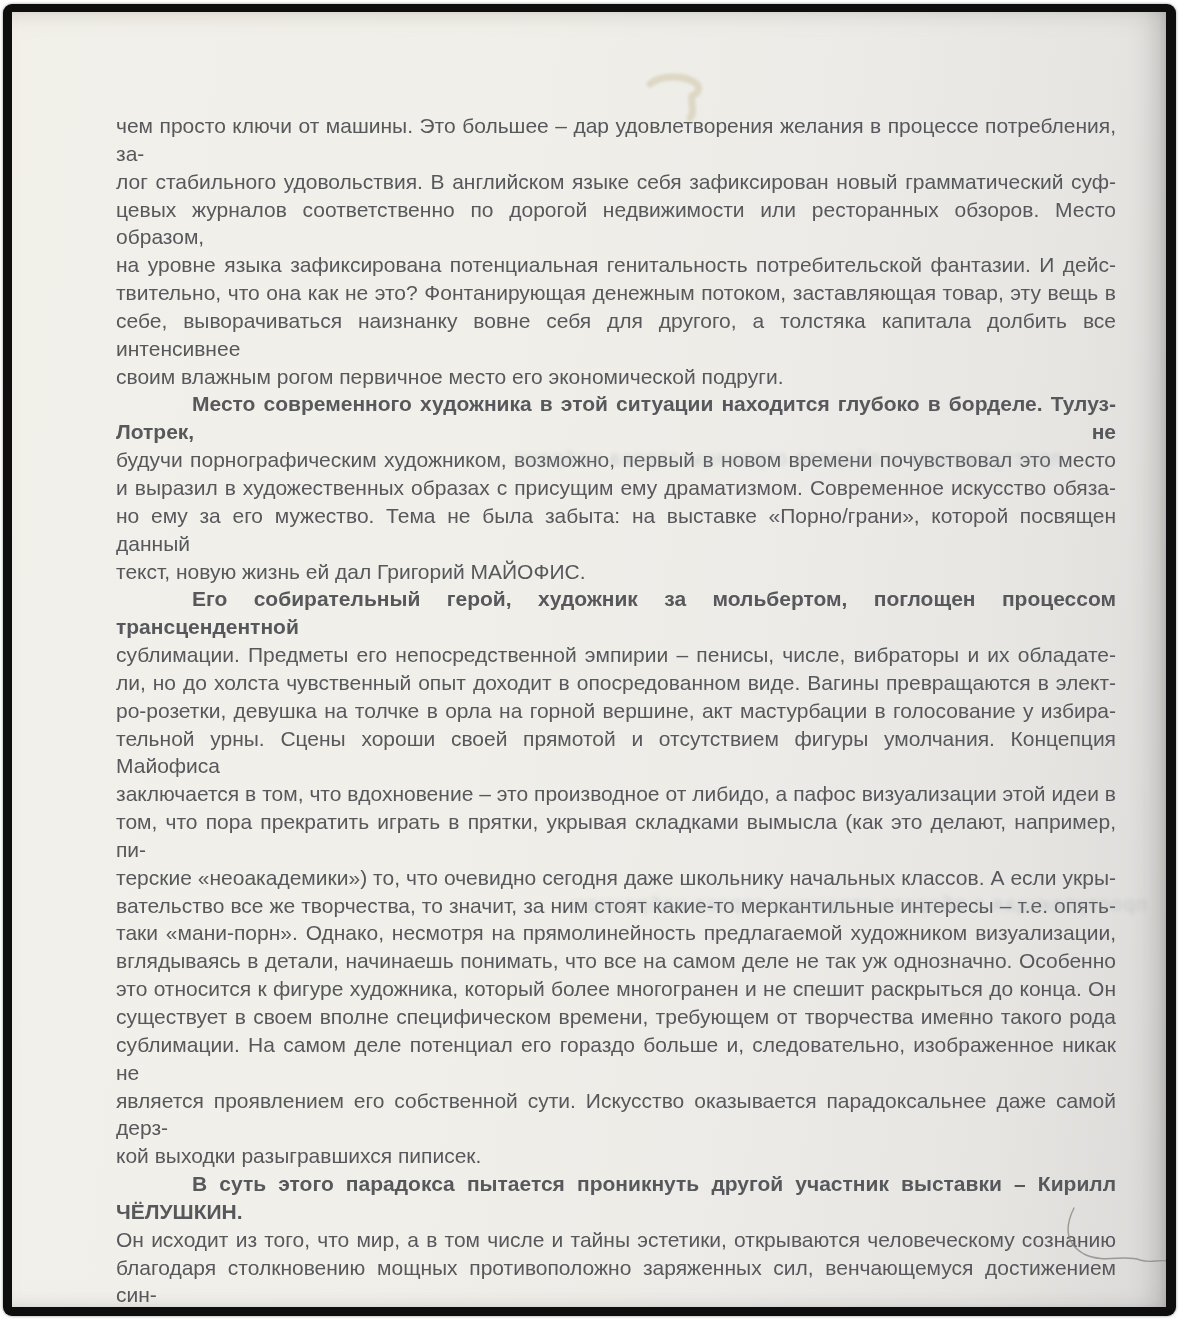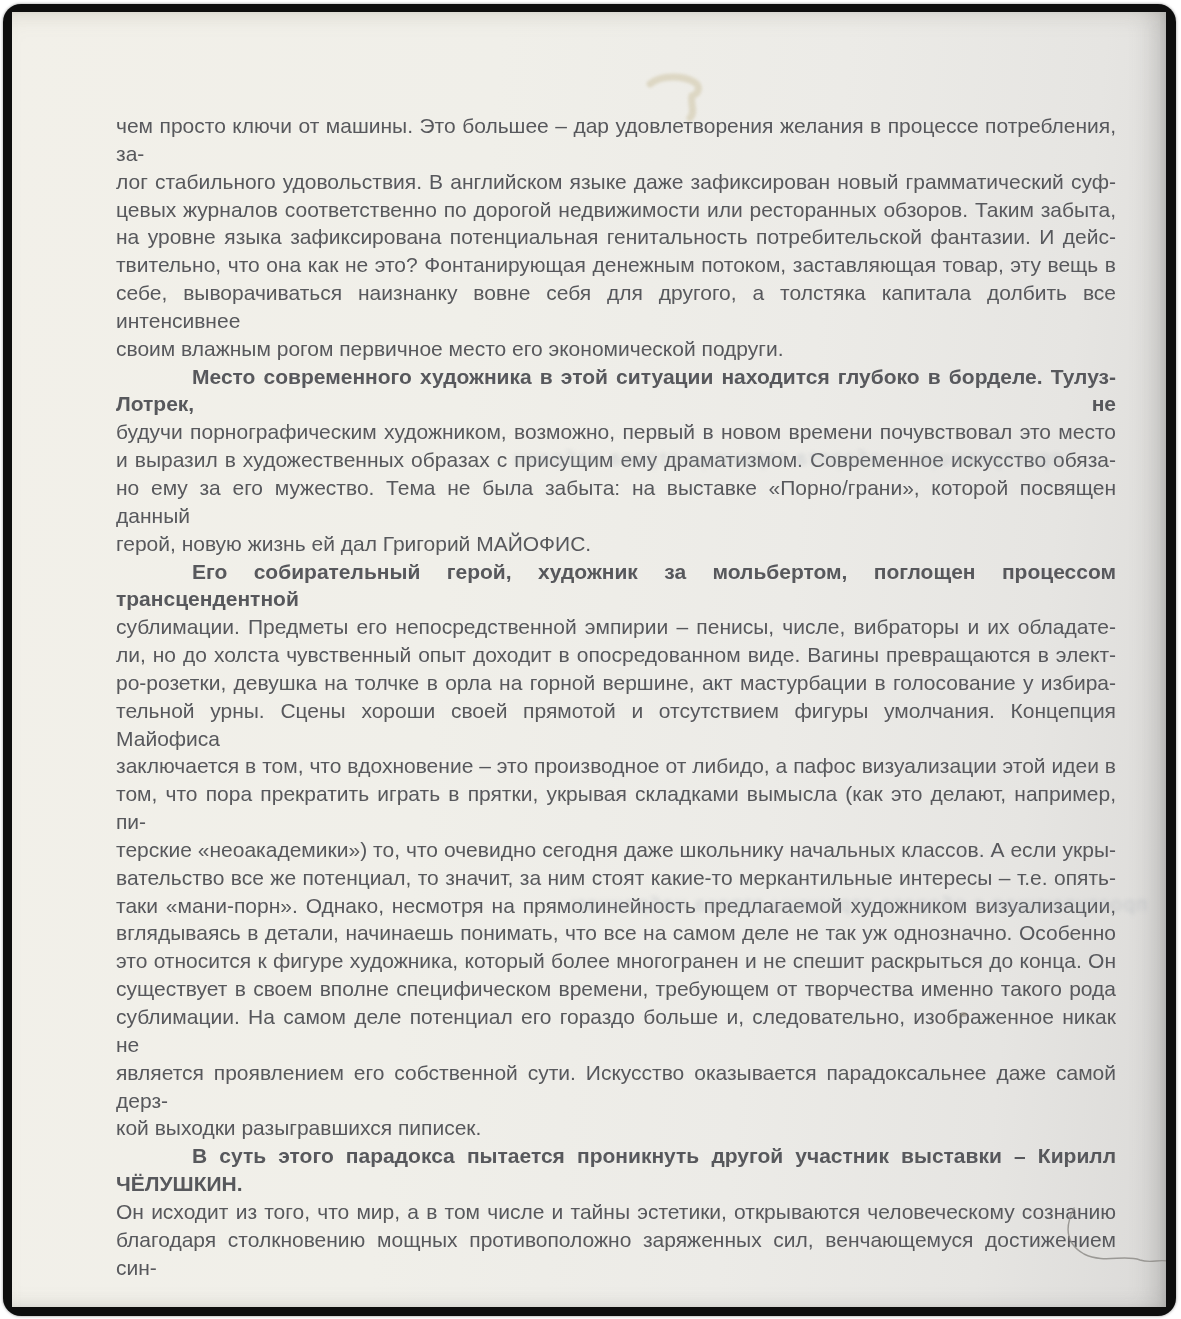--- a/index.html
+++ b/index.html
@@ -6,21 +6,21 @@
   body{
     width:1181px;height:1319px;position:relative;overflow:hidden;
     background:#ffffff;
     font-family:"Liberation Sans","DejaVu Sans",sans-serif;
   }
   .scan{position:absolute;inset:0;}
   
   .frame{
     position:absolute;left:3px;top:4px;right:5px;bottom:3px;
     background:var(--frame-color,#0e0e0e);
-    border-radius:18px;
+    border-radius:9px;
     box-shadow:0 0 3px rgba(0,0,0,.45);
   }
   
   .page{
     position:absolute;left:9px;top:8px;right:10px;bottom:9px;
     background:linear-gradient(96deg,
       var(--page-left,#f2f0e9) 0%,
       #f0efe9 38%,
       #ecebe7 65%,
       #e6e5e2 85%,
@@ -69,44 +69,44 @@
 </head>
 <body style="--text-color: #57585c; --frame-color: #0e0e0e; --page-left: #f2f0e9; --page-right: #dbdad8;">
 
 <div class="scan">
   <div class="frame">
     <div class="page">
 
       <div class="textblock" id="textblock">
           <div class="para">
             <div class="line">чем просто ключи от машины. Это большее – дар удовлетворения желания в процессе потребления, за-</div>
-            <div class="line">лог стабильного удовольствия. В английском языке даже зафиксирован новый грамматический суф-</div>
-            <div class="line">цевых журналов соответственно по дорогой недвижимости или ресторанных обзоров. Таким забыта,</div>
+            <div class="line">лог стабильного удовольствия. В английском языке себя зафиксирован новый грамматический суф-</div>
+            <div class="line">цевых журналов соответственно по дорогой недвижимости или ресторанных обзоров. Место образом,</div>
             <div class="line">на уровне языка зафиксирована потенциальная генитальность потребительской фантазии. И дейс-</div>
             <div class="line">твительно, что она как не это? Фонтанирующая денежным потоком, заставляющая товар, эту вещь в</div>
             <div class="line">себе, выворачиваться наизнанку вовне себя для другого, а толстяка капитала долбить все интенсивнее</div>
             <div class="line no-just">своим влажным рогом первичное место его экономической подруги.</div>
           </div>
           <div class="para indent">
             <div class="line">Место современного художника в этой ситуации находится глубоко в борделе. Тулуз-Лотрек, не</div>
             <div class="line">будучи порнографическим художником, возможно, первый в новом времени почувствовал это место</div>
             <div class="line">и выразил в художественных образах с присущим ему драматизмом. Современное искусство обяза-</div>
             <div class="line">но ему за его мужество. Тема не была забыта:  на выставке «Порно/грани», которой посвящен данный</div>
-            <div class="line no-just">герой, новую жизнь ей дал Григорий МАЙОФИС.</div>
+            <div class="line no-just">текст, новую жизнь ей дал Григорий МАЙОФИС.</div>
           </div>
           <div class="para indent">
             <div class="line">Его собирательный герой, художник за мольбертом, поглощен процессом трансцендентной</div>
             <div class="line">сублимации. Предметы его непосредственной эмпирии – пенисы, числе, вибраторы и их обладате-</div>
             <div class="line">ли, но до холста чувственный опыт доходит в опосредованном виде. Вагины превращаются в элект-</div>
             <div class="line">ро-розетки, девушка на толчке в орла на горной вершине, акт мастурбации в голосование у избира-</div>
             <div class="line">тельной урны. Сцены хороши своей прямотой и отсутствием фигуры умолчания. Концепция Майофиса</div>
             <div class="line">заключается в том, что вдохновение – это производное от либидо, а пафос визуализации этой идеи в</div>
             <div class="line">том, что пора прекратить играть в прятки, укрывая складками вымысла (как это делают, например, пи-</div>
             <div class="line">терские «неоакадемики») то, что очевидно сегодня даже школьнику начальных классов.  А если укры-</div>
-            <div class="line">вательство все же потенциал, то значит, за ним стоят какие-то меркантильные интересы – т.е. опять-</div>
+            <div class="line">вательство все же творчества, то значит, за ним стоят какие-то меркантильные интересы – т.е. опять-</div>
             <div class="line">таки «мани-порн». Однако, несмотря на прямолинейность предлагаемой художником визуализации,</div>
             <div class="line">вглядываясь в детали, начинаешь понимать, что все на самом деле не так уж однозначно. Особенно</div>
             <div class="line">это относится к фигуре художника, который более многогранен и не спешит раскрыться до конца. Он</div>
             <div class="line">существует в своем вполне специфическом времени, требующем от творчества именно такого рода</div>
             <div class="line">сублимации. На самом деле потенциал его гораздо больше и, следовательно, изображенное никак не</div>
             <div class="line">является проявлением его собственной сути. Искусство оказывается парадоксальнее даже самой дерз-</div>
             <div class="line no-just">кой выходки разыгравшихся пиписек.</div>
           </div>
           <div class="para indent">
             <div class="line">В суть этого парадокса пытается проникнуть другой участник выставки – Кирилл ЧЁЛУШКИН.</div>

